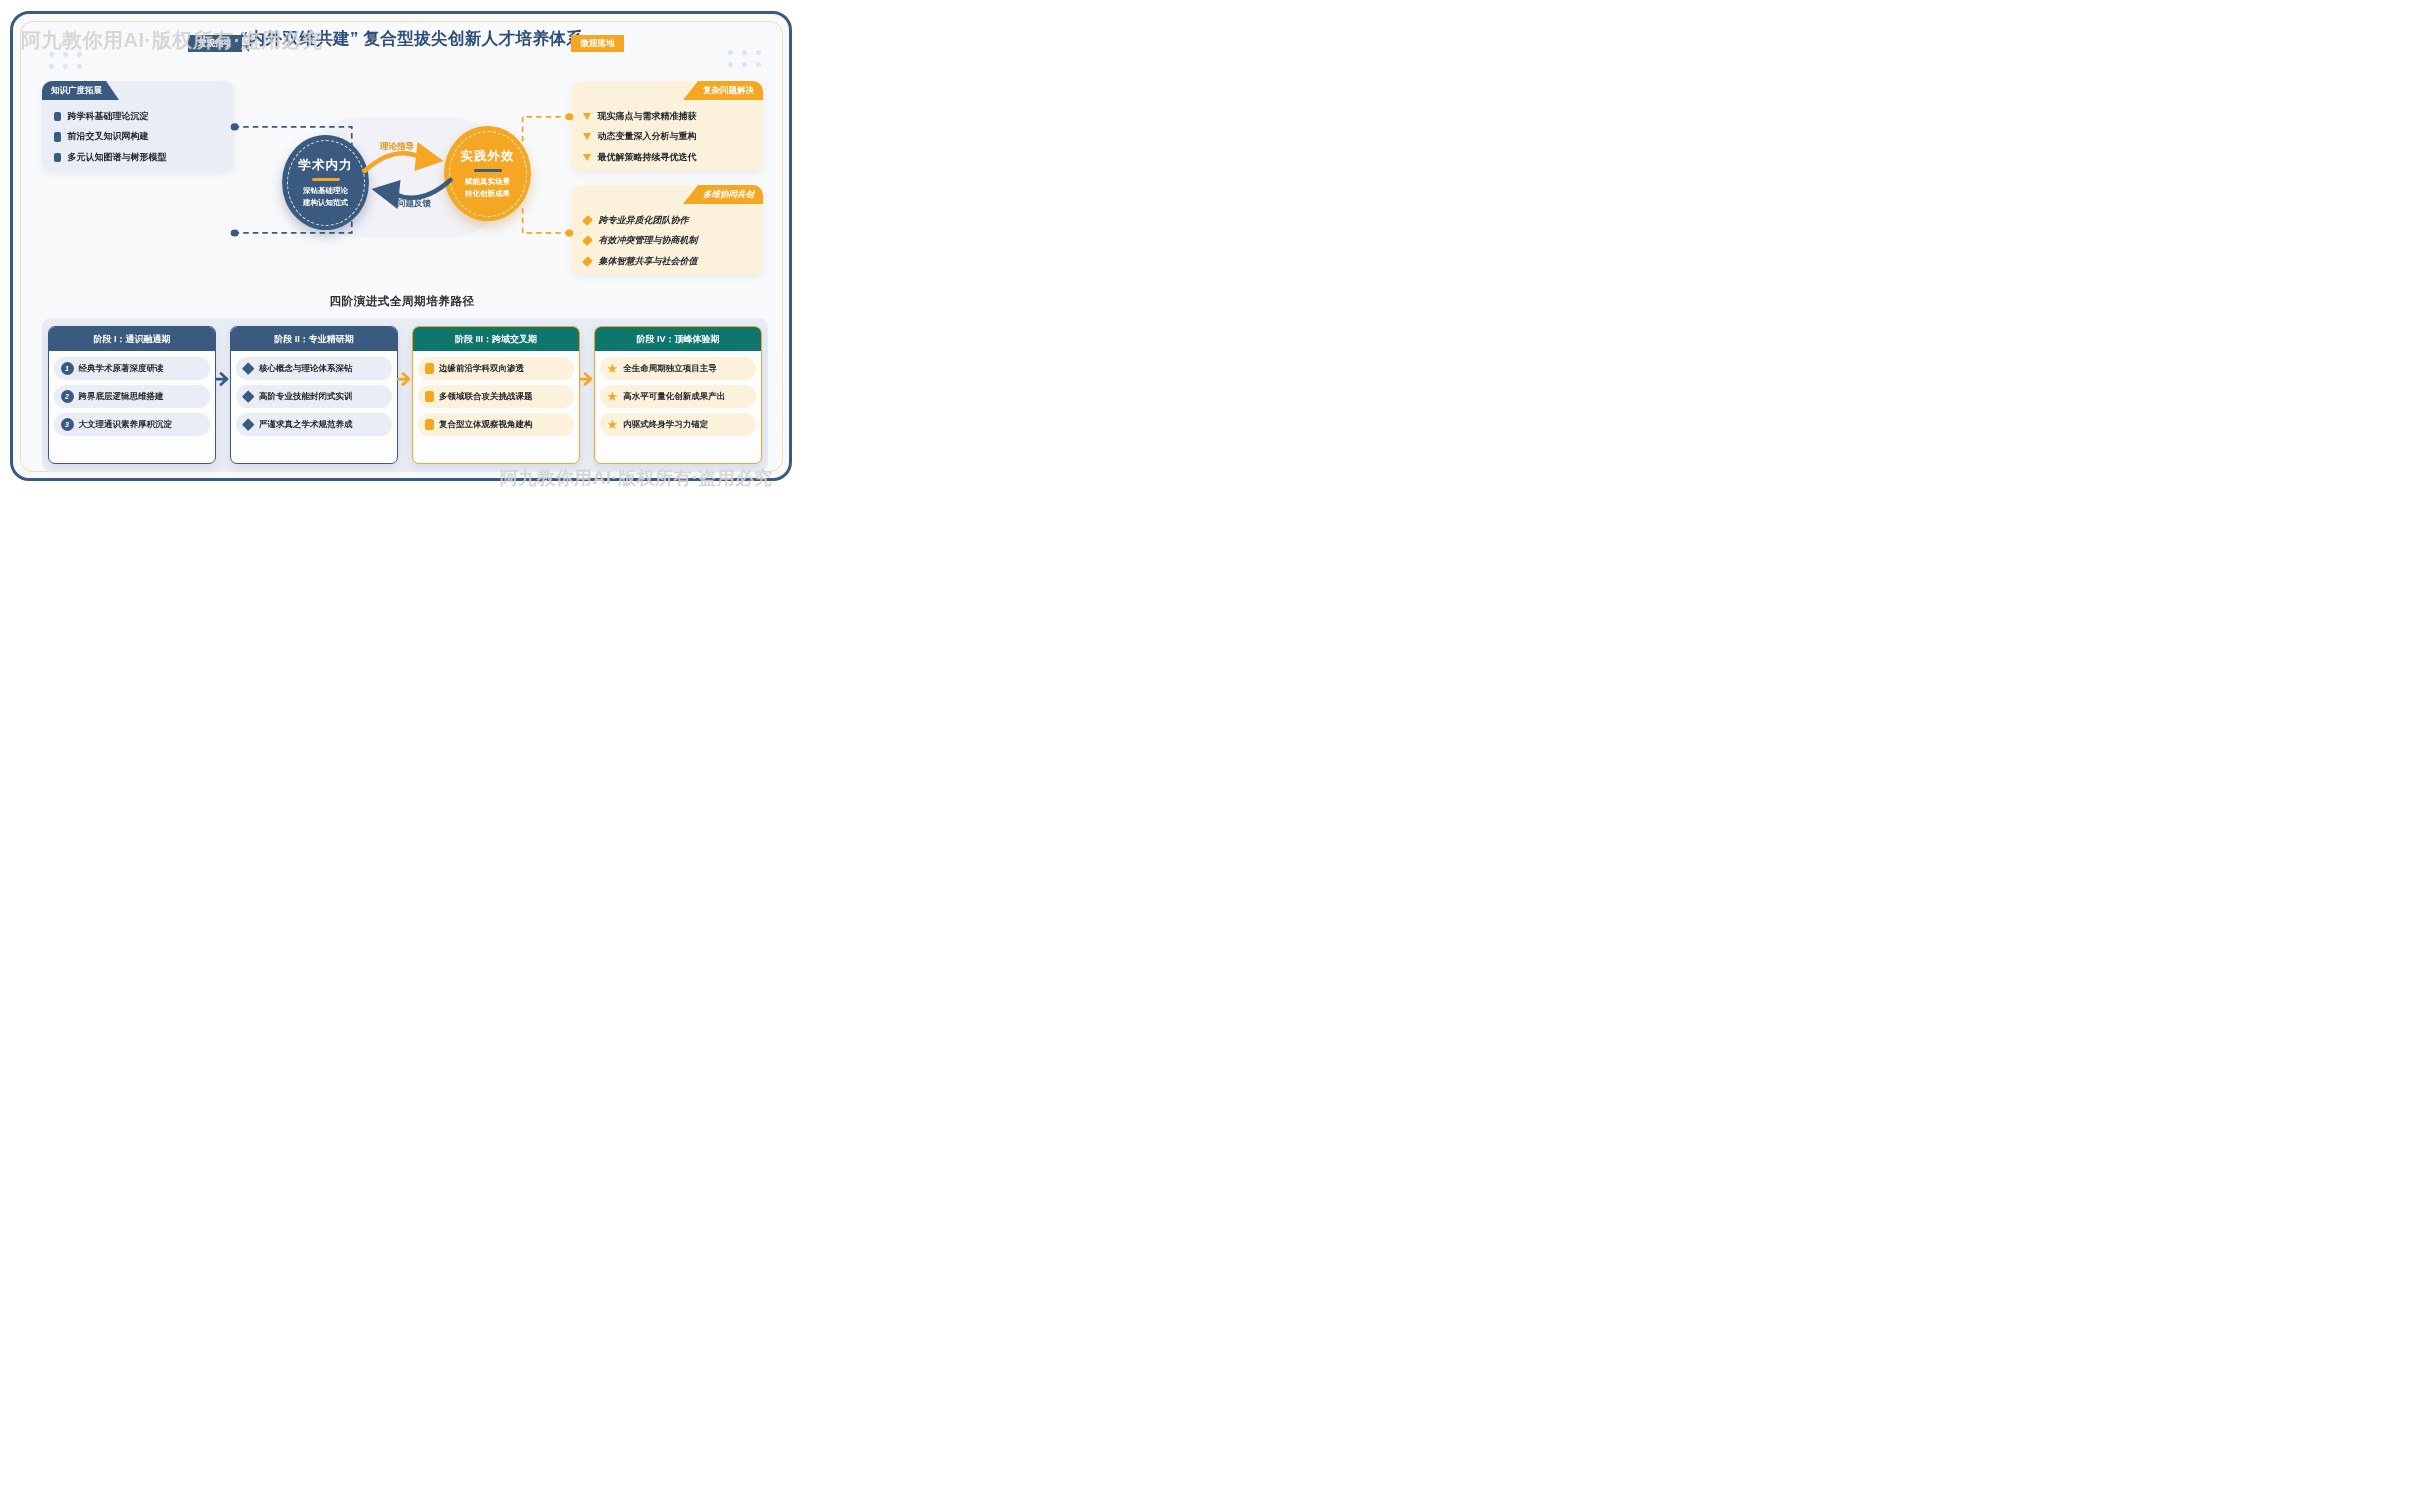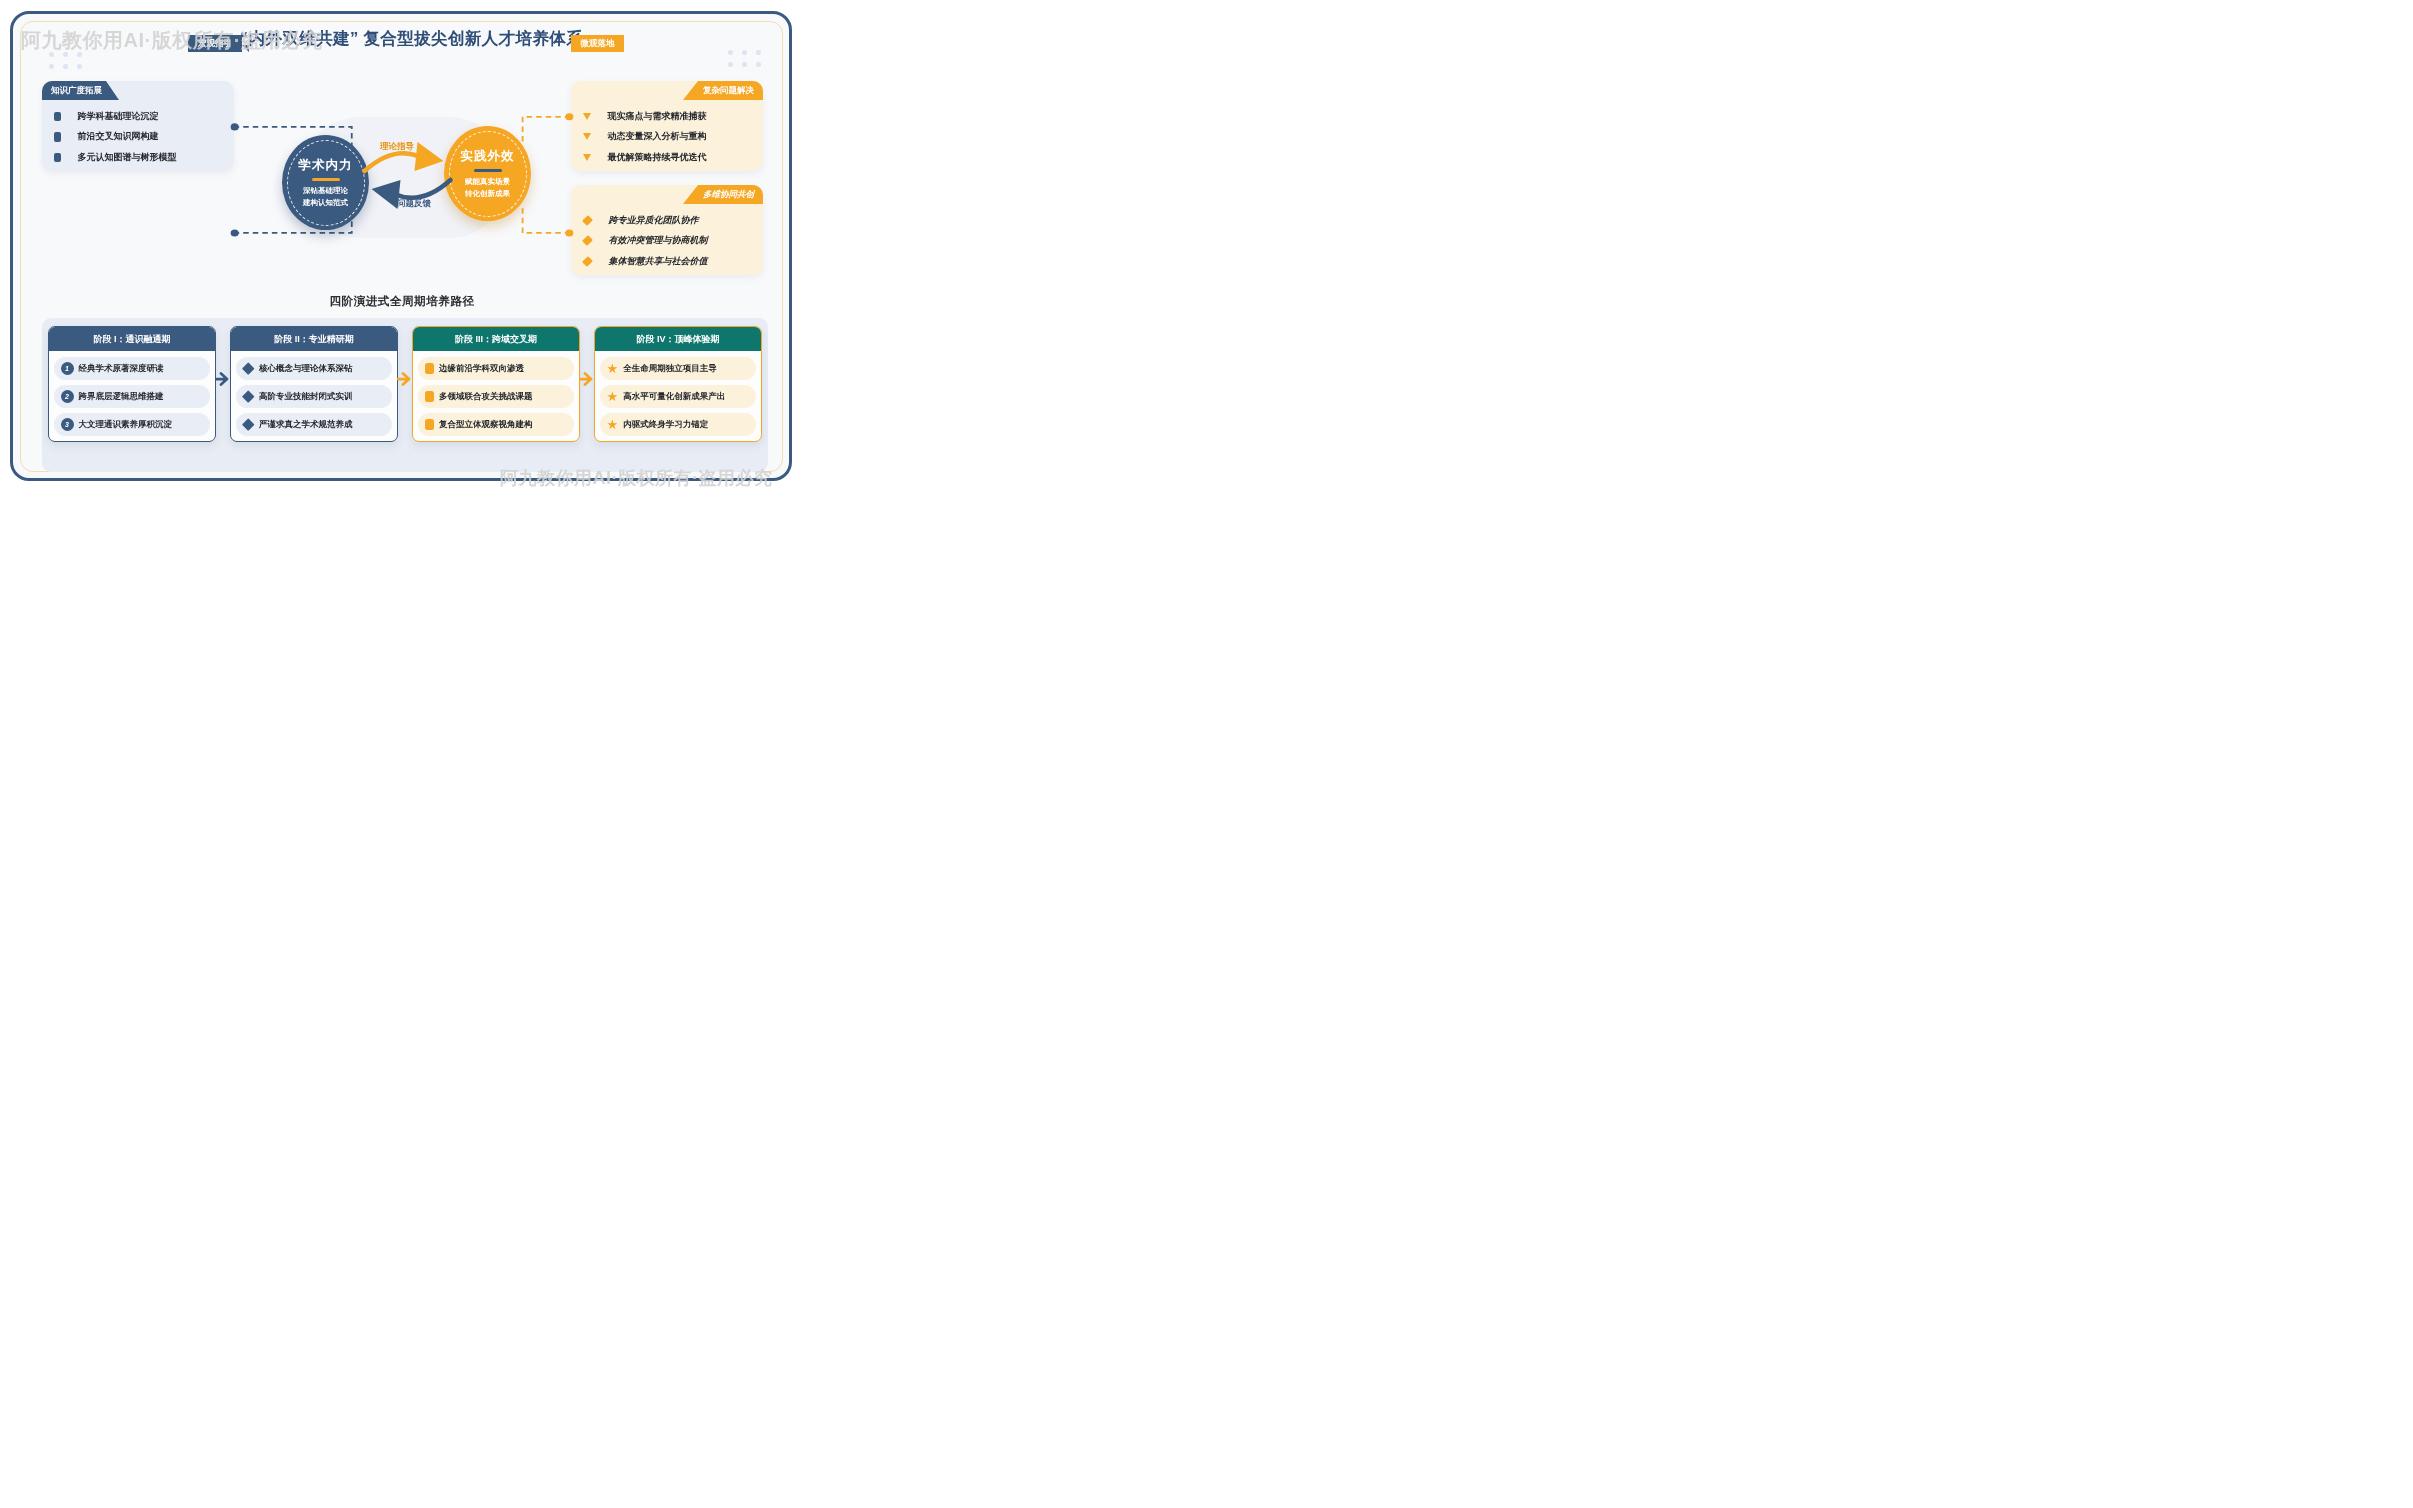--- a/index.html
+++ b/index.html
@@ -37,21 +37,21 @@
   .panel.blue{background:#e9edf5;}
   .panel.cream{background:#fcf2dc;}
   .ph-left{position:absolute;top:0;left:0;height:19px;background:#3a5a80;color:#fff;
         font-size:8.5px;font-weight:700;line-height:19px;padding:0 17px 0 9px;
         clip-path:polygon(0 0,calc(100% - 13px) 0,100% 100%,0 100%);border-top-left-radius:10px;}
   .ph-right{position:absolute;top:0;right:0;height:19px;background:#f5a623;color:#fff;
         font-size:8.5px;font-weight:700;line-height:19px;padding:0 9px 0 20px;
         clip-path:polygon(15px 0,100% 0,100% 100%,0 100%);border-top-right-radius:10px;}
   .p-items{position:absolute;left:12px;top:25px;right:4px;}
   .p-row{display:flex;align-items:center;gap:6.5px;height:20.6px;}
-  .p-row span{font-size:9px;font-weight:600;color:#25282d;white-space:nowrap;margin-left:10px;}
+  .p-row span{font-size:9px;font-weight:600;color:#25282d;white-space:nowrap;}
   .b-square{flex:none;width:7px;height:9.6px;border-radius:2px;background:#3a5a80;}
   .b-circle{flex:none;width:8px;height:9.6px;border-radius:50%;background:#3a5a80;}
   .b-tri{flex:none;width:0;height:0;border-left:4.5px solid transparent;border-right:4.5px solid transparent;
         border-top:7px solid #f5a623;}
   .b-diamond{flex:none;width:7px;height:7px;background:#f5a623;border-radius:1px;
         transform:rotate(45deg) scale(1,1.18);margin:0 1px;}
 
   
   .core-pill{position:absolute;left:300px;top:117px;width:209px;height:121px;border-radius:62px;
         background:#f0f2f7;z-index:2;}
@@ -71,21 +71,21 @@
   .lbl-theory{left:380px;top:141px;color:#e8940f;}
   .lbl-feedback{left:397px;top:198px;color:#3a5a7f;}
 
   .connector-svg{position:absolute;left:0;top:0;z-index:5;}
 
   
   .pathway-title{position:absolute;left:0;top:294px;width:804px;text-align:center;
         font-size:11.6px;font-weight:800;color:#2b2d31;letter-spacing:0.5px;z-index:4;}
   .stage-wrap{position:absolute;left:42px;top:318px;width:726px;height:154px;background:#e8ecf4;
         border-radius:9px;z-index:3;}
-  .stage{position:absolute;top:326px;width:168px;height:116px;background:#fdfdfe;border-radius:7px;
+  .stage{position:absolute;top:326px;width:168px;height:138px;background:#fdfdfe;border-radius:7px;
         border:1.5px solid;box-sizing:border-box;overflow:hidden;z-index:4;
         box-shadow:0 4px 8px rgba(60,80,120,.10);}
   .stage.blue{border-color:#3a5a80;}
   .stage.orange{border-color:#f5a623;}
   .stage-header{height:24px;line-height:24px;text-align:center;color:#fff;font-size:9px;font-weight:800;}
   .stage.blue .stage-header{background:#3a5a80;}
   .stage.orange .stage-header{background:#0f766e;}
   .s-items{padding:6px 5px 0 5px;}
   .s-pill{display:flex;align-items:center;gap:5px;height:23px;border-radius:11.6px;margin-bottom:5px;padding:0 6.5px;}
   .stage.blue .s-pill{background:#e9edf5;}

